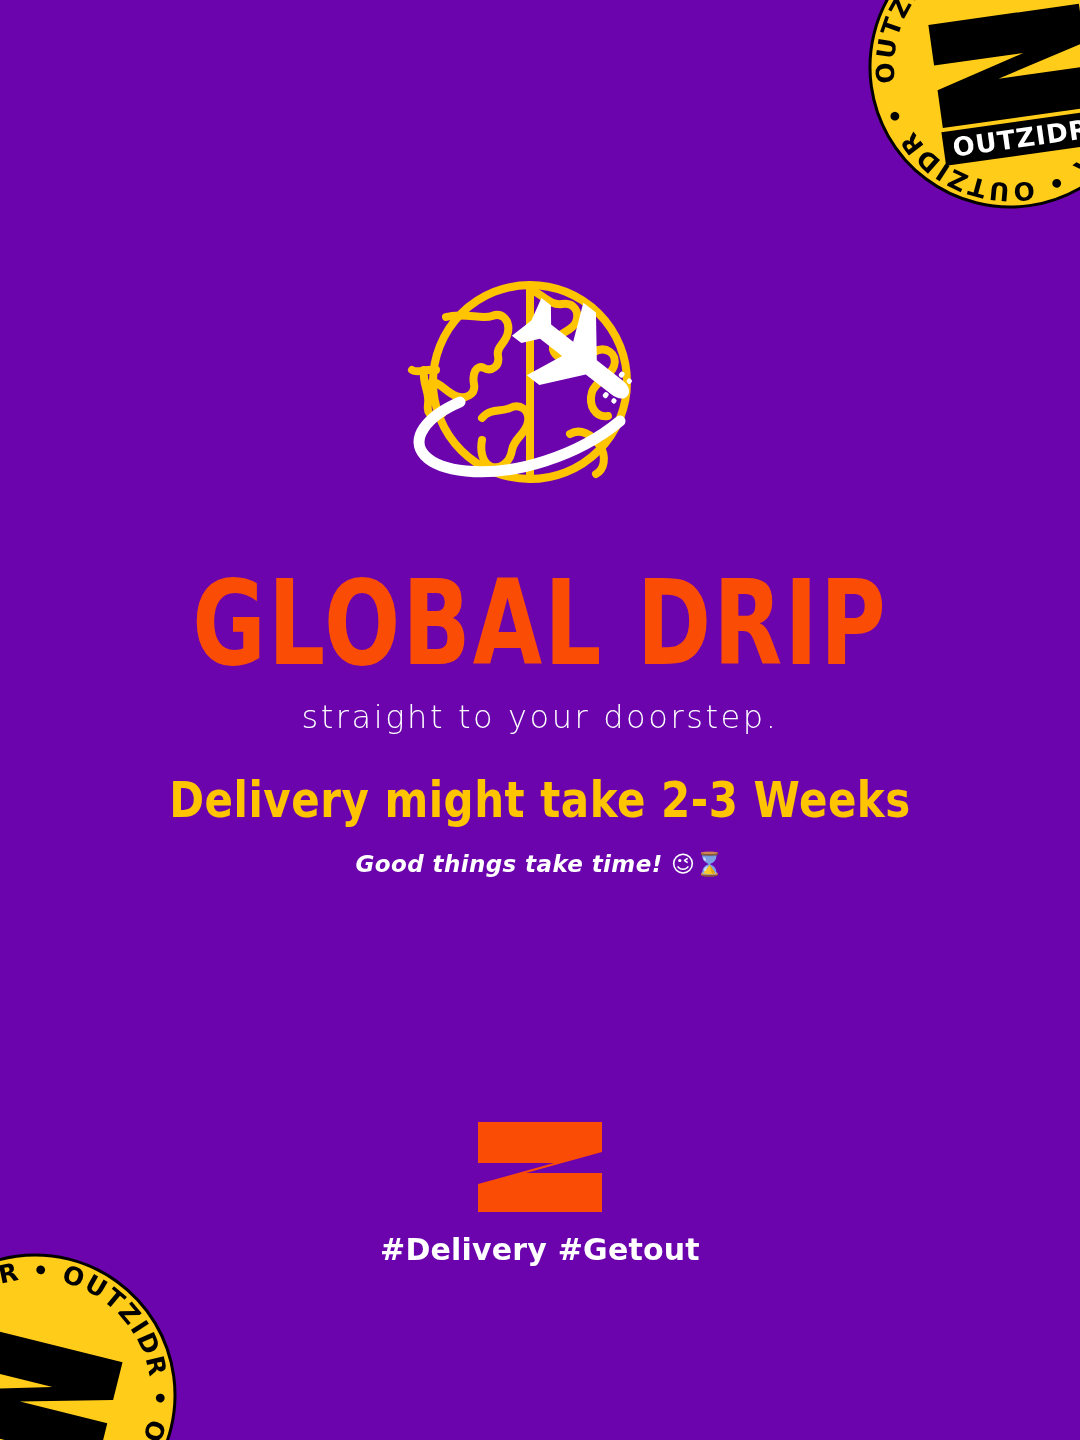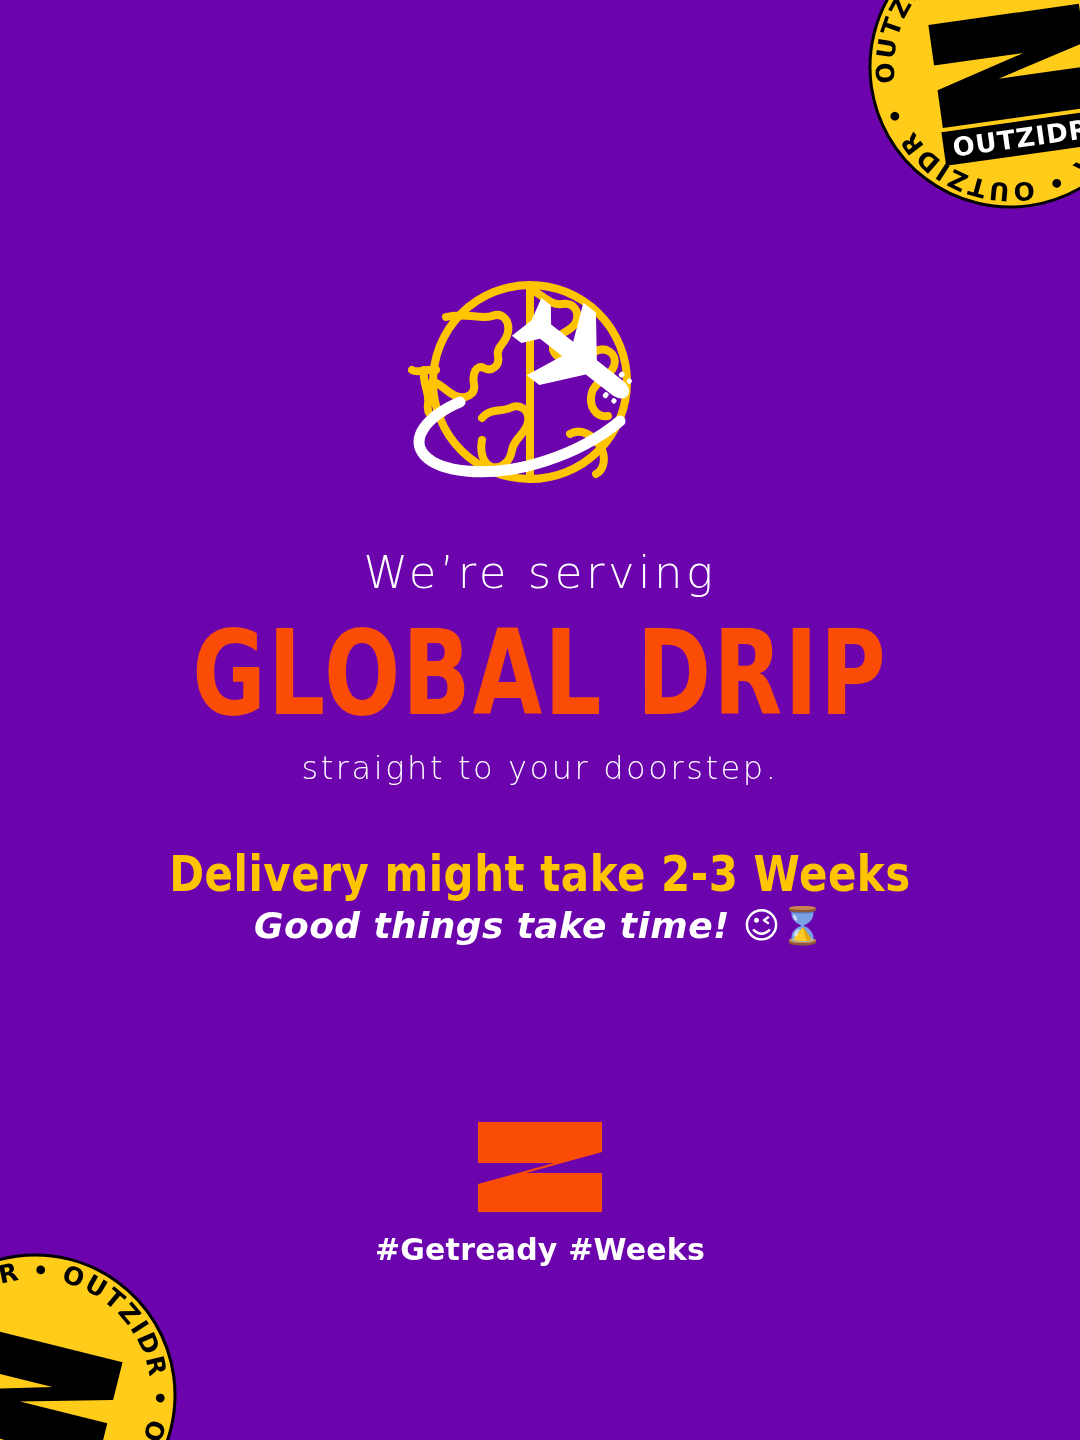--- a/index.html
+++ b/index.html
@@ -86,43 +86,43 @@
     font-weight: 300;
     letter-spacing: 2.6px;
     line-height: 1.12;
     margin: 46px 0 0 0;
   }
 
   
   .delivery-block {
     position: absolute;
     left: 0;
-    top: 847px;
+    top: 773px;
     width: 1080px;
     text-align: center;
   }
   .delivery-main {
     color: #ffc400;
     font-family: "DejaVu Sans", sans-serif;
     font-size: 42px;
     font-weight: 700;
     letter-spacing: 0.5px;
     line-height: 1.1;
     margin: 0;
     transform: scaleY(1.18);
     transform-origin: center top;
   }
   .delivery-sub {
     color: #ffffff;
     font-family: "DejaVu Sans", sans-serif;
-    font-size: 36px;
+    font-size: 23px;
     font-weight: 700;
     font-style: italic;
     letter-spacing: 0.4px;
-    margin: 12px 0 0 0;
+    margin: 32px 0 0 0;
   }
   .emoji {
     font-family: "DejaVu Sans", sans-serif;
     font-style: normal;
   }
 
   
   .footer-block {
     position: absolute;
     left: 0;
@@ -219,35 +219,34 @@
                  L-64 -9 L-36 -9 L-52 -46 L-36 -46 Z"></path>
         <rect x="20" y="-16" width="5" height="6" rx="2"></rect>
         <rect x="30" y="-15" width="5" height="5" rx="2"></rect>
         <rect x="20" y="10" width="5" height="6" rx="2"></rect>
         <rect x="30" y="10" width="5" height="5" rx="2"></rect>
       </g>
     </svg>
   </div>
 
   <div class="headline-block">
-    <p class="kicker">We’re serving</p>
     <p class="bigline">GLOBAL DRIP</p>
     <p class="subline">straight to your doorstep.</p>
   </div>
 
   <div class="delivery-block">
     <p class="delivery-main">Delivery might take 2-3 Weeks</p>
     <p class="delivery-sub">
       <span>Good things take time!</span>
       <span class="emoji">😉</span><span class="emoji">⌛</span>
     </p>
   </div>
 
   <div class="footer-block">
     <span class="zmark">
       <svg viewBox="0 0 124 90" xmlns="http://www.w3.org/2000/svg">
         <polygon points="0,0 124,0 124,30 48,51 124,51 124,90 0,90 0,62 76,41 0,41" fill="#fa4c05"></polygon>
       </svg>
     </span>
-    <p class="hashtags">#Getready #Weeks</p>
+    <p class="hashtags">#Delivery #Getout</p>
   </div>
 
 </div>
 
 </body></html>

